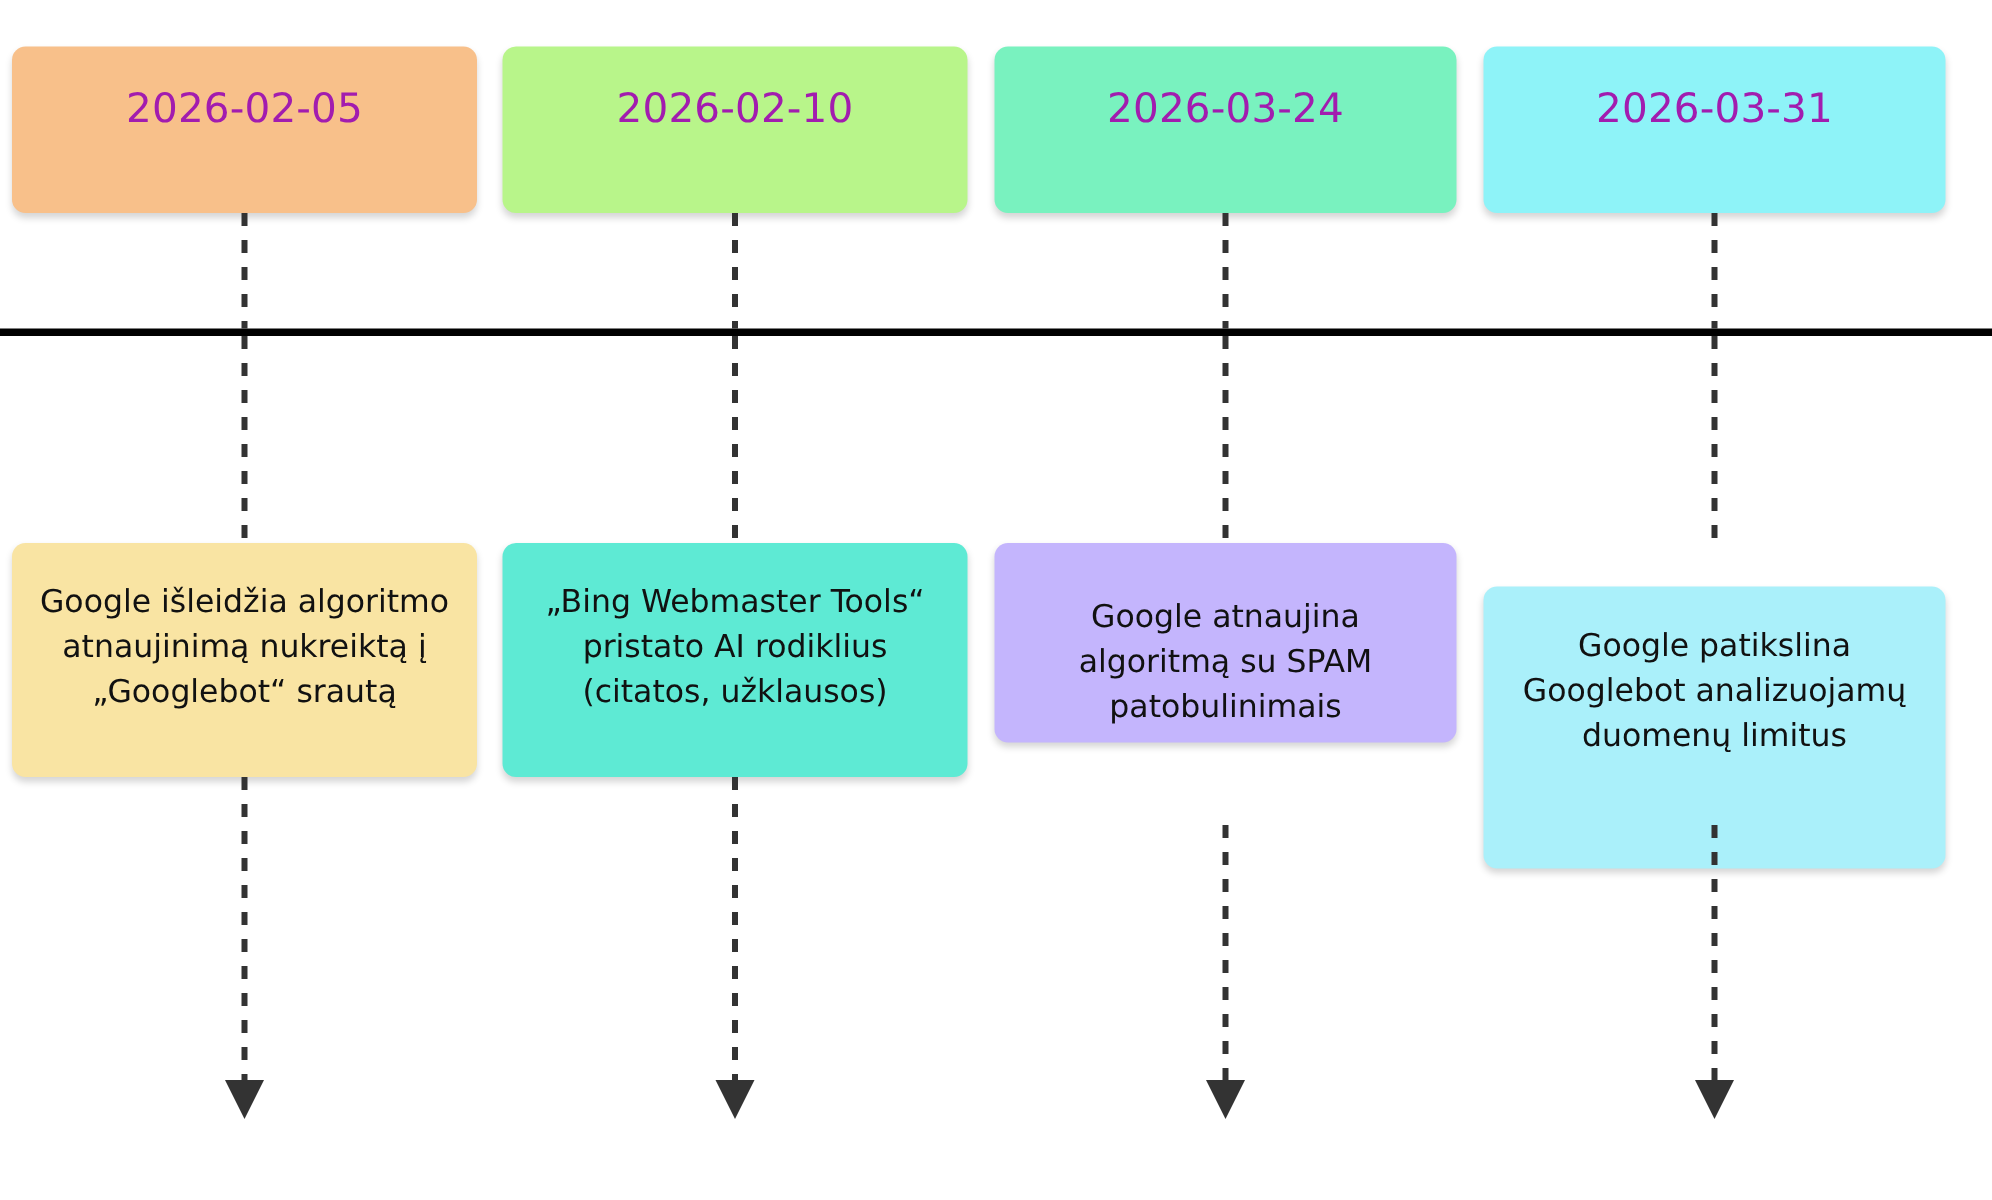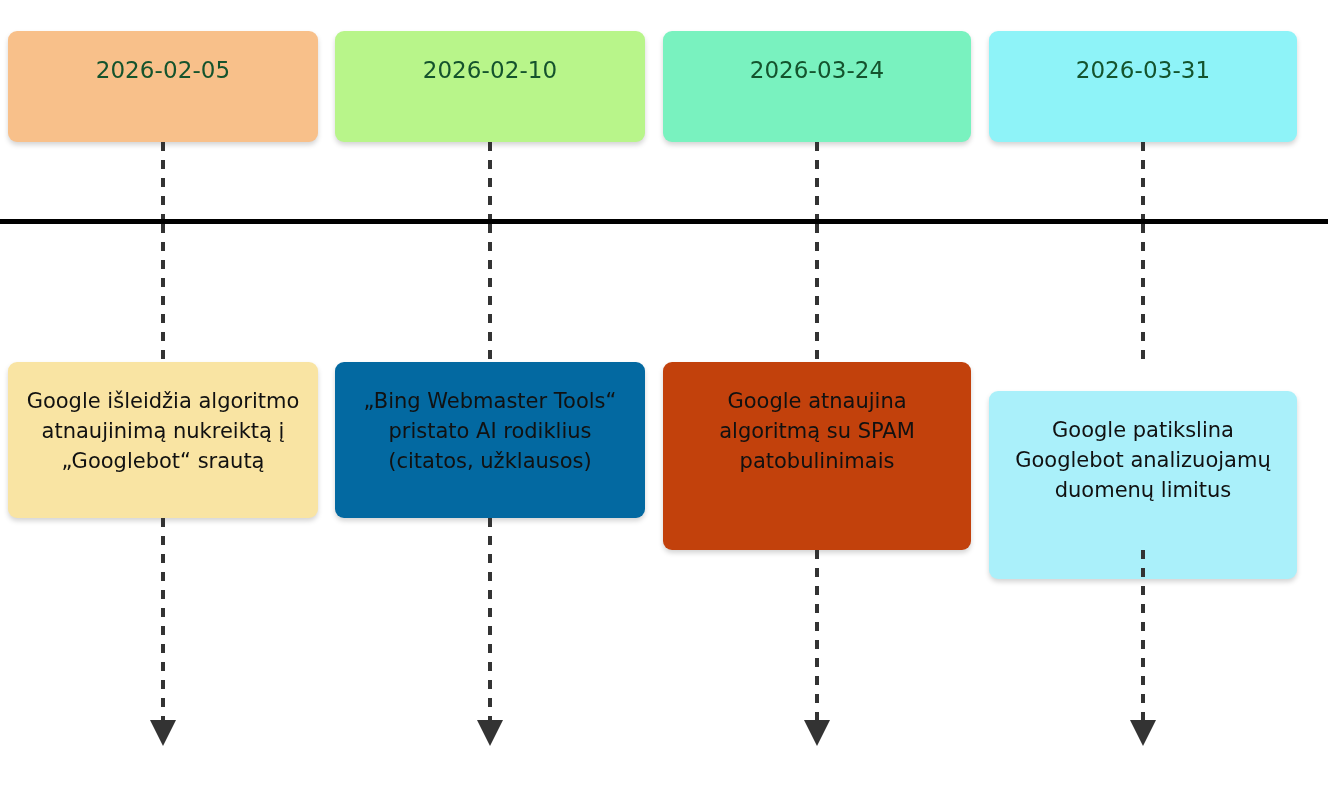--- a/index.html
+++ b/index.html
@@ -47,22 +47,22 @@
     height: 111px;
     border-radius: 9px;
     box-shadow: 0 3px 5px rgba(0, 0, 0, 0.17);
     display: flex;
     align-items: flex-start;
     justify-content: center;
     box-sizing: border-box;
     padding-top: 26px;
   }
   .date-card-label {
-    font-size: 23px;
-    color: #14532d;
+    font-size: 27px;
+    color: #a21caf;
     letter-spacing: 0.1px;
     white-space: nowrap;
   }
 
   
   .event-card {
     position: absolute;
     top: 362px;
     left: 0;
     border-radius: 9px;
@@ -123,33 +123,33 @@
         </div>
         <div class="dash-seg" style="left: 153px; top: 518px; height: 202px;"></div>
         <div class="arrow-head" style="left: 142px; top: 720px;"></div>
       </div>
       <div class="column" style="left: 335px; width: 310px;">
         <div class="date-card" style="width: 310px; background: rgb(184, 245, 138);">
           <span class="date-card-label">2026-02-10</span>
         </div>
         <div class="dash-seg" style="left: 153px; top: 142px; height: 77px;"></div>
         <div class="dash-seg" style="left: 153px; top: 224px; height: 138px;"></div>
-        <div class="event-card" style="width: 310px; height: 156px; background: #0369a1;">
+        <div class="event-card" style="width: 310px; height: 156px; background: #5eead4;">
           <div class="event-card-label">„Bing Webmaster Tools“ pristato AI rodiklius (citatos, užklausos)</div>
         </div>
         <div class="dash-seg" style="left: 153px; top: 518px; height: 202px;"></div>
         <div class="arrow-head" style="left: 142px; top: 720px;"></div>
       </div>
       <div class="column" style="left: 663px; width: 308px;">
         <div class="date-card" style="width: 308px; background: rgb(121, 242, 191);">
           <span class="date-card-label">2026-03-24</span>
         </div>
         <div class="dash-seg" style="left: 152px; top: 142px; height: 77px;"></div>
         <div class="dash-seg" style="left: 152px; top: 224px; height: 138px;"></div>
-        <div class="event-card" style="width: 308px; height: 188px; background: #c2410c;">
+        <div class="event-card" style="width: 308px; height: 133px; background: #c4b5fd; align-items: center;">
           <div class="event-card-label">Google atnaujina algoritmą su SPAM patobulinimais</div>
         </div>
         <div class="dash-seg" style="left: 152px; top: 550px; height: 170px;"></div>
         <div class="arrow-head" style="left: 141px; top: 720px;"></div>
       </div>
       <div class="column" style="left: 989px; width: 308px;">
         <div class="date-card" style="width: 308px; background: rgb(142, 243, 248);">
           <span class="date-card-label">2026-03-31</span>
         </div>
         <div class="dash-seg" style="left: 152px; top: 142px; height: 77px;"></div>

